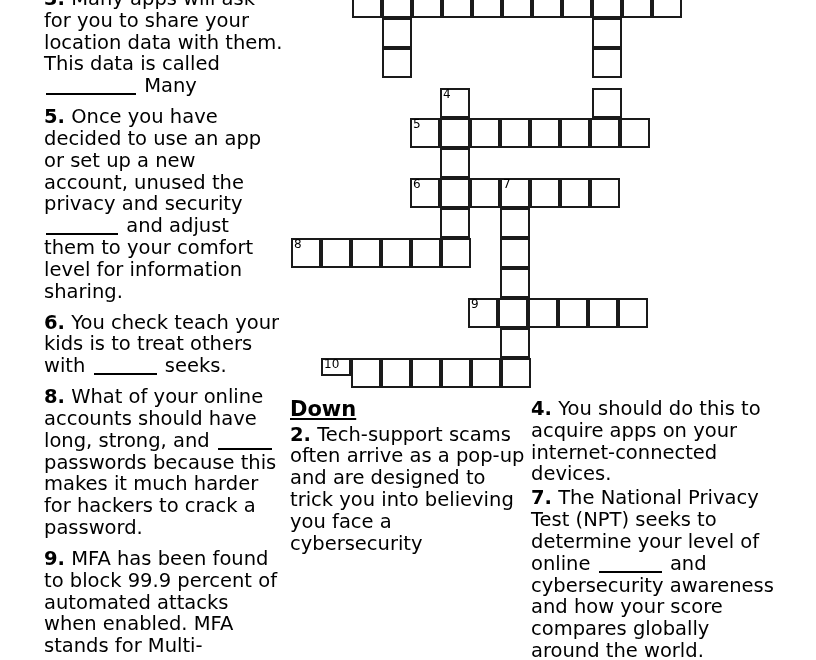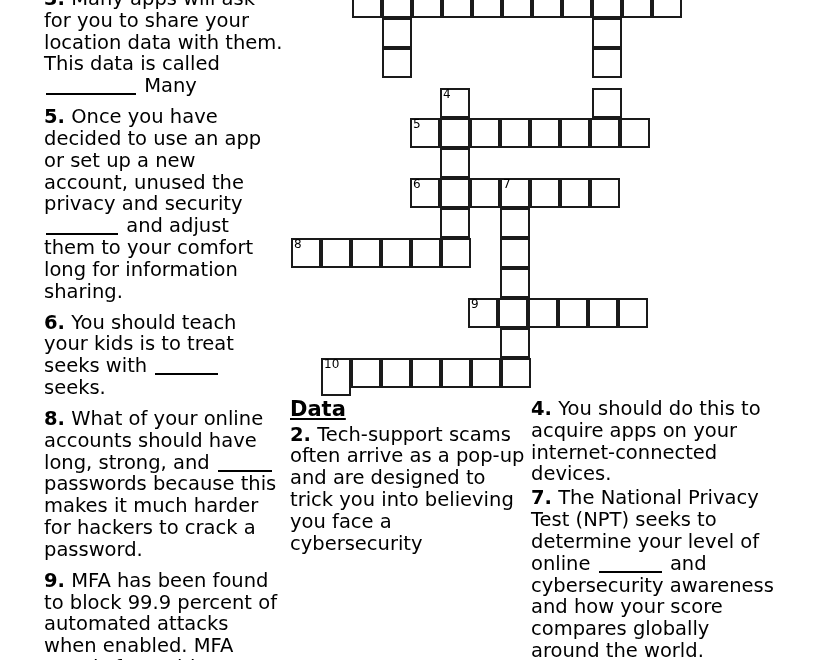--- a/index.html
+++ b/index.html
@@ -134,56 +134,56 @@
     <div class="cell" style="left: 500px; top: 268px; width: 30px; height: 30px;"></div>
     <div class="cell" style="left: 468px; top: 298px; width: 30px; height: 30px;">
       <span class="cn">9</span>
     </div>
     <div class="cell" style="left: 498px; top: 298px; width: 30px; height: 30px;"></div>
     <div class="cell" style="left: 528px; top: 298px; width: 30px; height: 30px;"></div>
     <div class="cell" style="left: 558px; top: 298px; width: 30px; height: 30px;"></div>
     <div class="cell" style="left: 588px; top: 298px; width: 30px; height: 30px;"></div>
     <div class="cell" style="left: 618px; top: 298px; width: 30px; height: 30px;"></div>
     <div class="cell" style="left: 500px; top: 328px; width: 30px; height: 30px;"></div>
-    <div class="cell" style="left: 321px; top: 358px; width: 30px; height: 38px;">
+    <div class="cell" style="left: 321px; top: 358px; width: 30px; height: 18px;">
       <span class="cn">10</span>
     </div>
     <div class="cell" style="left: 351px; top: 358px; width: 30px; height: 30px;"></div>
     <div class="cell" style="left: 381px; top: 358px; width: 30px; height: 30px;"></div>
     <div class="cell" style="left: 411px; top: 358px; width: 30px; height: 30px;"></div>
     <div class="cell" style="left: 441px; top: 358px; width: 30px; height: 30px;"></div>
     <div class="cell" style="left: 471px; top: 358px; width: 30px; height: 30px;"></div>
     <div class="cell" style="left: 501px; top: 358px; width: 30px; height: 30px;"></div>
   </div>
 
 <div id="left-col">
   <p class="clue">
     <span class="num">3.</span>
     <span>Many apps will ask for you to share your location data with them. This data is called </span><span class="blank" style="width: 90px; height: 1px; margin-left: 2px; margin-right: 2px;"></span><span> Many</span>
   </p>
   <p class="clue">
     <span class="num">5.</span>
-    <span>Once you have decided to use an app or set up a new account, unused the privacy and security </span><span class="blank" style="width: 72px; height: 1px; margin-left: 2px; margin-right: 2px;"></span><span> and adjust them to your comfort long for information sharing.</span>
+    <span>Once you have decided to use an app or set up a new account, unused the privacy and security </span><span class="blank" style="width: 72px; height: 1px; margin-left: 2px; margin-right: 2px;"></span><span> and adjust them to your comfort level for information sharing.</span>
   </p>
   <p class="clue">
     <span class="num">6.</span>
-    <span>You should teach your kids is to treat seeks with </span><span class="blank" style="width: 63px; height: 1px; margin-left: 2px; margin-right: 2px;"></span><span> seeks.</span>
+    <span>You check teach your kids is to treat others with </span><span class="blank" style="width: 63px; height: 1px; margin-left: 2px; margin-right: 2px;"></span><span> seeks.</span>
   </p>
   <p class="clue">
     <span class="num">8.</span>
     <span>What of your online accounts should have long, strong, and </span><span class="blank" style="width: 54px; height: 1px; margin-left: 2px; margin-right: 2px;"></span><span> passwords because this makes it much harder for hackers to crack a password.</span>
   </p>
   <p class="clue">
     <span class="num">9.</span>
     <span>MFA has been found to block 99.9 percent of automated attacks when enabled. MFA stands for Multi-</span>
   </p>
 </div>
 
 <div id="down-col">
-  <p class="sec-head">Data</p>
+  <p class="sec-head">Down</p>
   <p class="clue">
     <span class="num">2.</span>
     <span>Tech-support scams often arrive as a pop-up and are designed to trick you into believing you face a cybersecurity</span>
   </p>
 </div>
 
 <div id="right-col">
   <p class="clue">
     <span class="num">4.</span>
     <span>You should do this to acquire apps on your internet-connected devices.</span>

